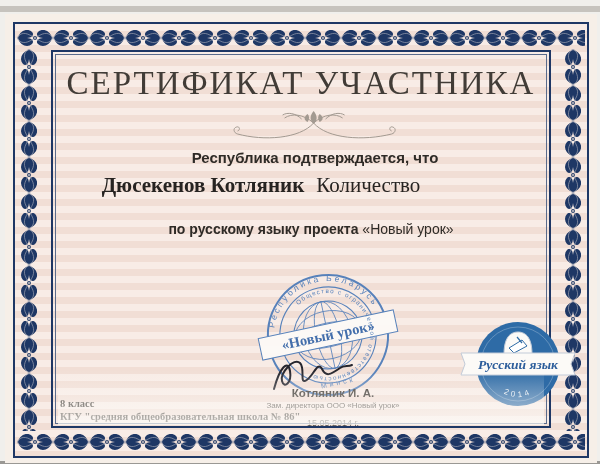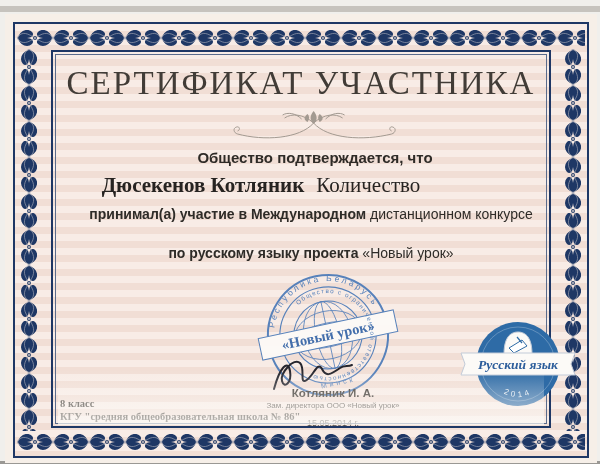--- a/index.html
+++ b/index.html
@@ -28,21 +28,21 @@
       letter-spacing:2px;color:#413c37;white-space:nowrap;}
   .flourish{position:absolute;top:51px;left:50%;transform:translateX(-42%);}
 
   .line{position:absolute;left:0;width:100%;text-align:center;font-size:14px;white-space:nowrap;}
   .intro{top:92px;font-size:15px;font-weight:700;transform:translateX(14px);}
   .name-line{top:116px;font-family:"Liberation Serif","DejaVu Serif",serif;font-size:21px;
       color:#262321;transform:translateX(-40px);}
   .name-main{font-weight:700;}
   .name-patronymic{font-weight:400;margin-left:12px;}
   .l3{top:149px;transform:translateX(10px);}
-  .l4{top:188px;transform:translateX(10px);}
+  .l4{top:164px;transform:translateX(10px);}
   .l5{top:195px;}
   .b{font-weight:700;}
   .score-blank{display:inline-block;min-width:72px;border-bottom:1.5px solid #4a4640;
       text-align:center;margin:0 8px;font-weight:400;}
 
   .stamp{position:absolute;left:195px;top:203px;opacity:.92;}
   .signature{position:absolute;left:212px;top:292px;}
   .sig-block{position:absolute;left:190px;top:330px;width:170px;text-align:center;}
   .sig-name{font-size:11.5px;font-weight:700;color:#39352f;}
   .sig-pos{font-size:8px;color:#55504a;margin-top:2px;}
@@ -113,29 +113,26 @@
                 <path d="M84,15 C74,6 62,5 55,10"></path>
                 <path d="M84,15 C94,6 106,5 113,10"></path>
                 <path d="M72,11 C66,5 58,4 53,7"></path>
                 <path d="M96,11 C102,5 110,4 115,7"></path>
               </g>
               <path d="M84,3 C80,8 80,12 84,16 C88,12 88,8 84,3 Z" fill="#a39a91"></path>
               <path d="M78,6 C74,9 74,12 78,14 C80,11 80,8 78,6 Z" fill="#a39a91"></path>
               <path d="M90,6 C94,9 94,12 90,14 C88,11 88,8 90,6 Z" fill="#a39a91"></path>
             </svg>
 
-            <div class="line intro">Общество подтверждается, что</div>
+            <div class="line intro">Республика подтверждается, что</div>
 
             <div class="line name-line">
               <span class="name-main">Дюсекенов Котляник</span><span class="name-patronymic">Количество</span>
             </div>
 
-            <div class="line l3">
-              <span class="b">принимал(а) участие в Международном</span><span> дистанционном конкурсе</span>
-            </div>
 
             <div class="line l4">
               <span class="b">по русскому языку проекта</span><span> «Новый урок»</span>
             </div>
 
 
             <svg class="stamp" width="150" height="150" viewBox="0 0 150 150">
               <g transform="rotate(-12 75 75)" stroke="#4b7ab8" fill="none">
                 <circle cx="75" cy="75" r="60" stroke-width="2"></circle>
                 <circle cx="75" cy="75" r="48" stroke-width="1.1"></circle>

